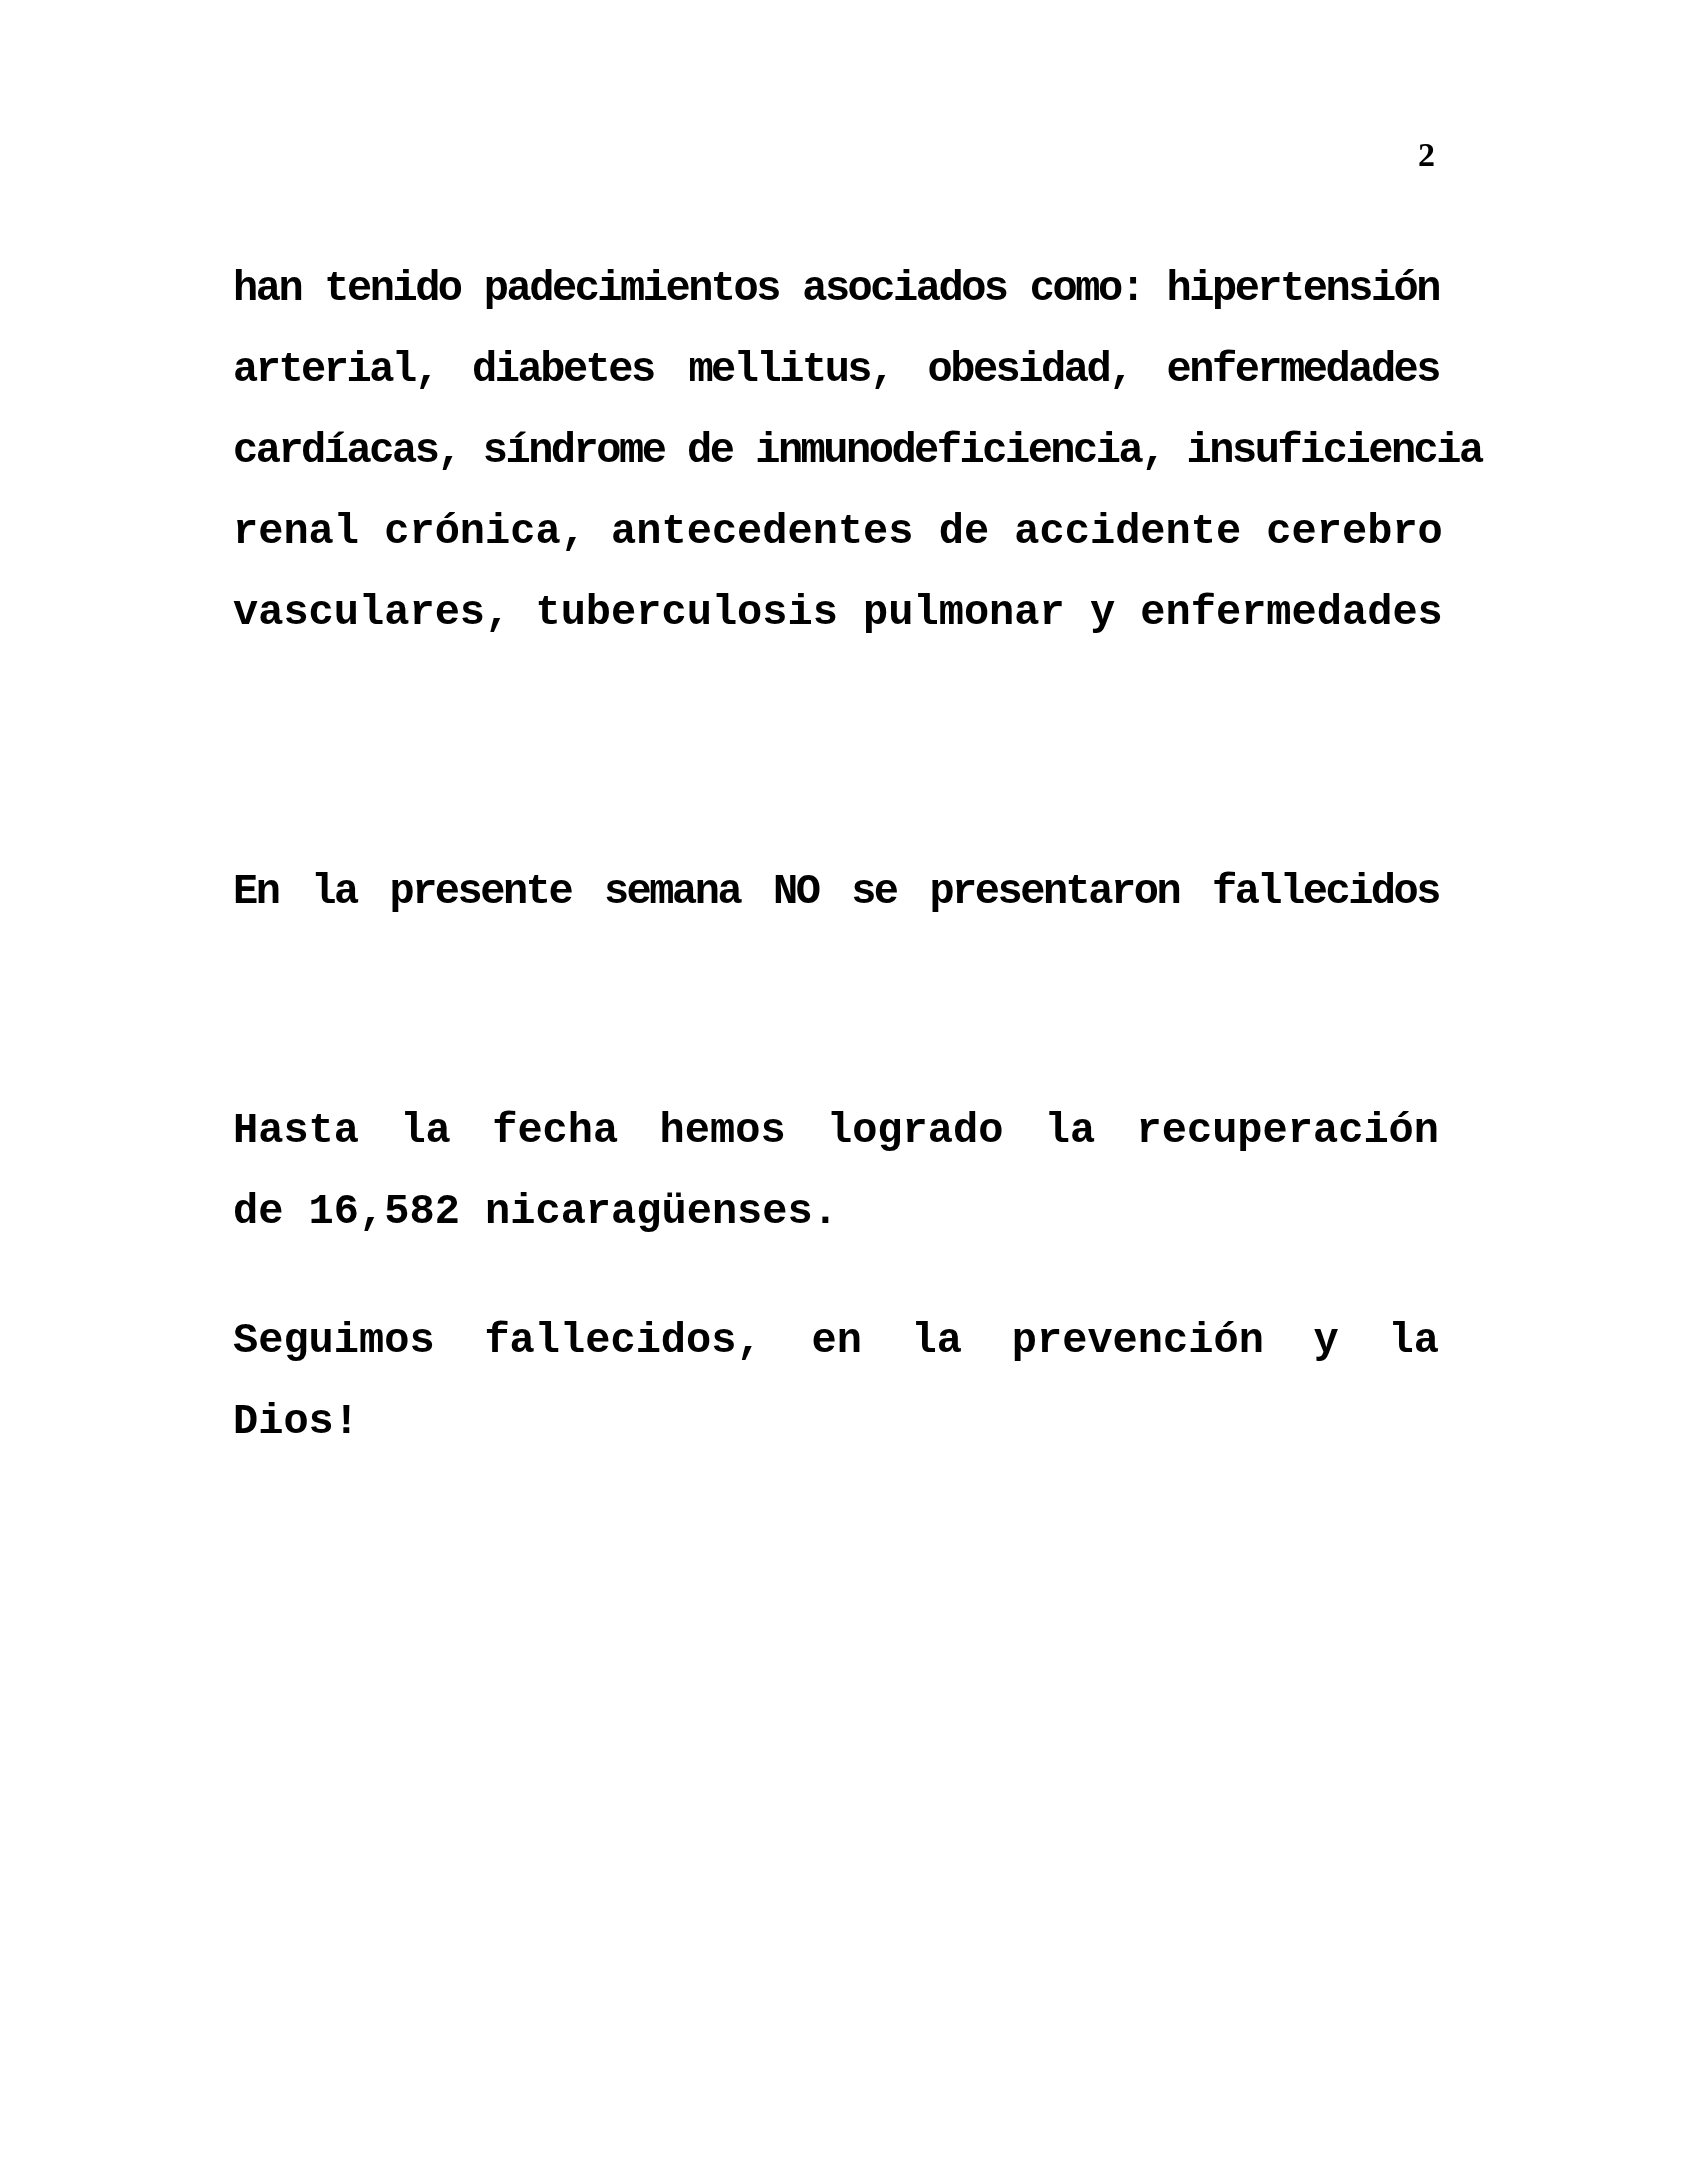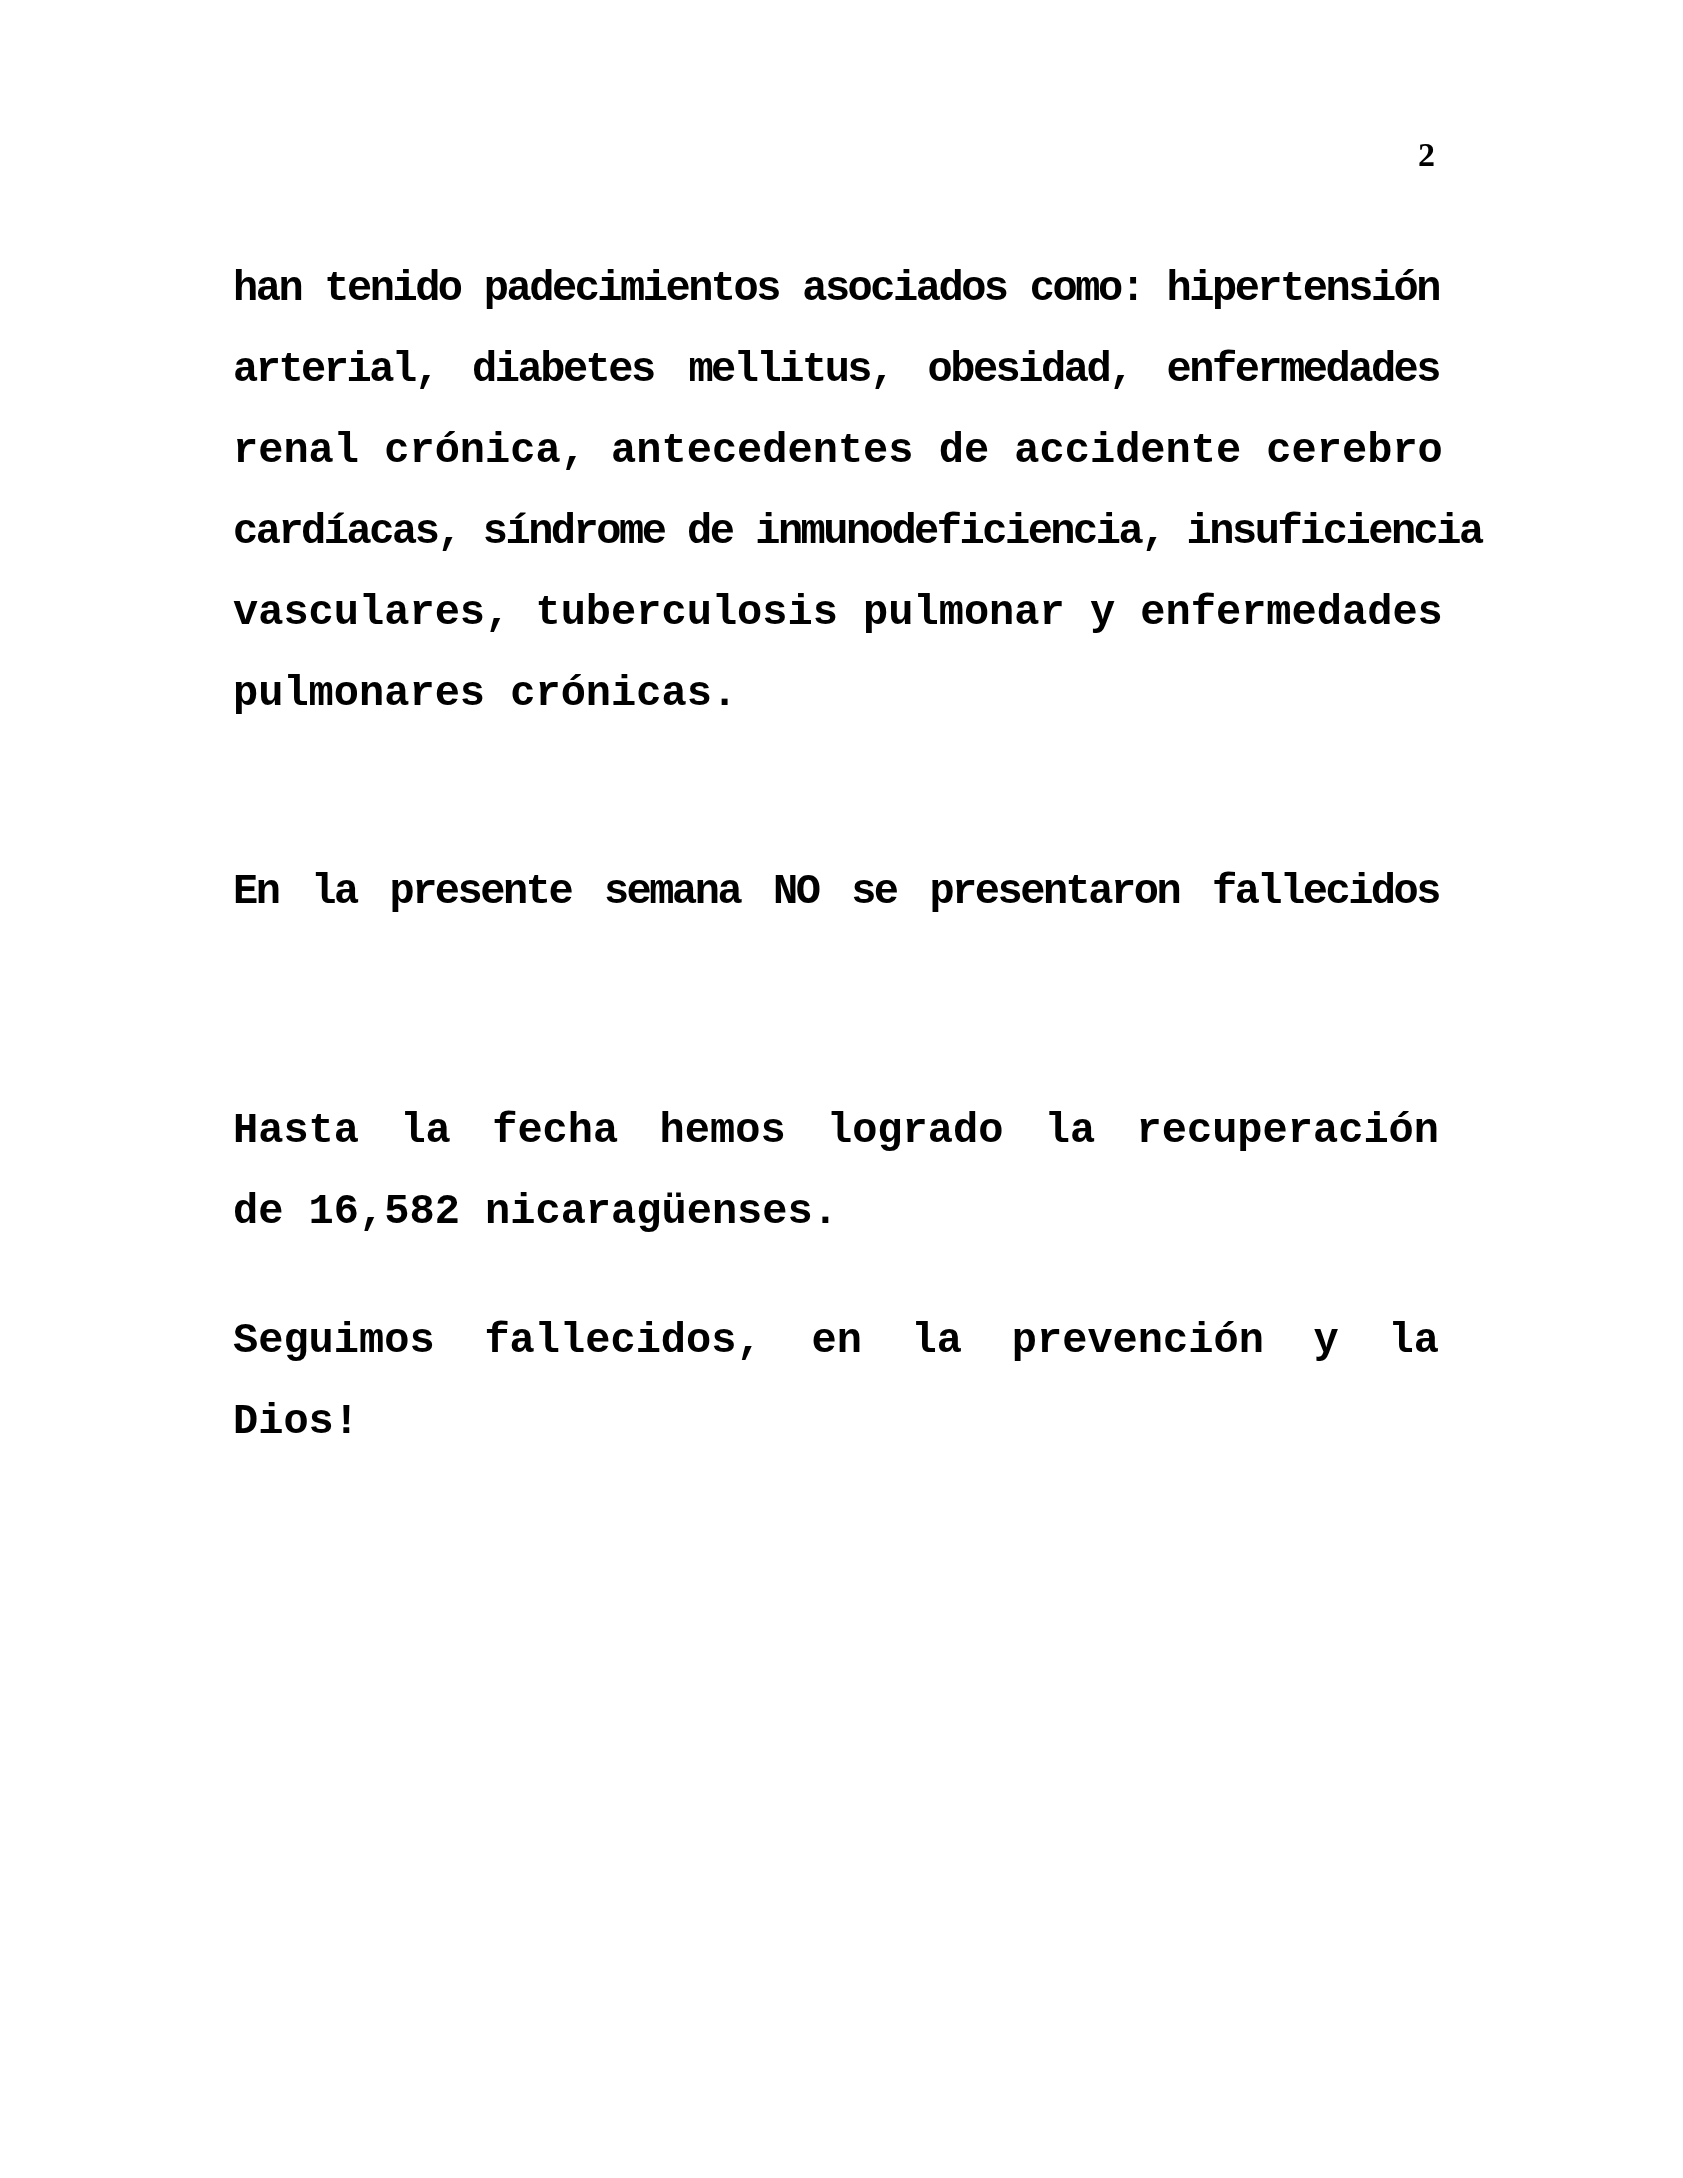--- a/index.html
+++ b/index.html
@@ -55,24 +55,23 @@
 </head>
 <body>
 
 <div class="page-number">2</div>
 
 <div class="body-text" style="top:0;">
 
   <div class="para" style="top:249px;">
     <span class="line condensed">han tenido padecimientos asociados como: hipertensión</span>
     <span class="line condensed">arterial, diabetes mellitus, obesidad, enfermedades</span>
+    <span class="line condensed">cardíacas, síndrome de inmunodeficiencia, insuficiencia</span>
     <span class="line">renal crónica, antecedentes de accidente cerebro</span>
-    <span class="line condensed">cardíacas, síndrome de inmunodeficiencia, insuficiencia</span>
     <span class="line">vasculares, tuberculosis pulmonar y enfermedades</span>
-    <span class="line last">pulmonares crónicas.</span>
   </div>
 
   <div class="para" style="top:852px;">
     <span class="line condensed">En la presente semana NO se presentaron fallecidos</span>
   </div>
 
   <div class="para" style="top:1091px;">
     <span class="line">Hasta la fecha hemos logrado la recuperación</span>
     <span class="line last">de 16,582 nicaragüenses.</span>
   </div>

